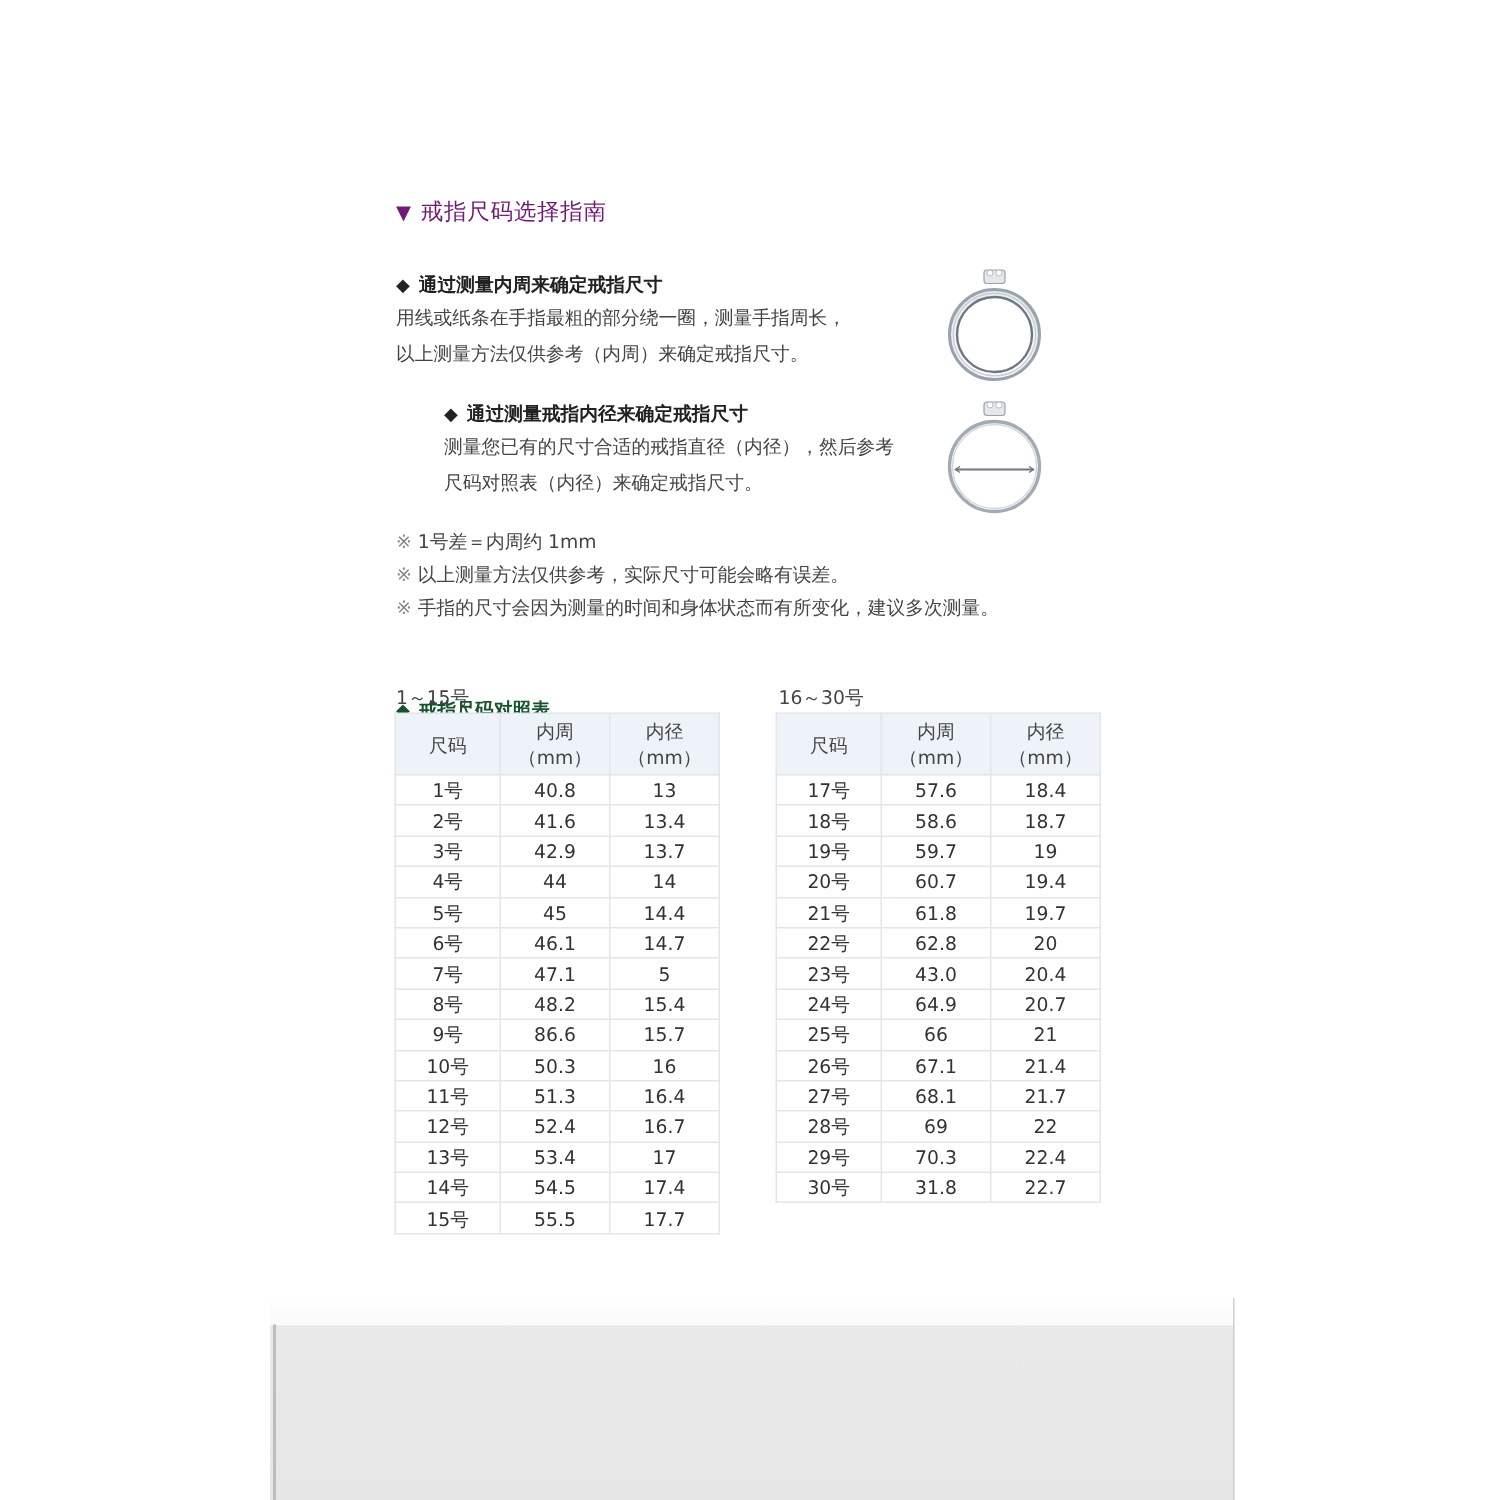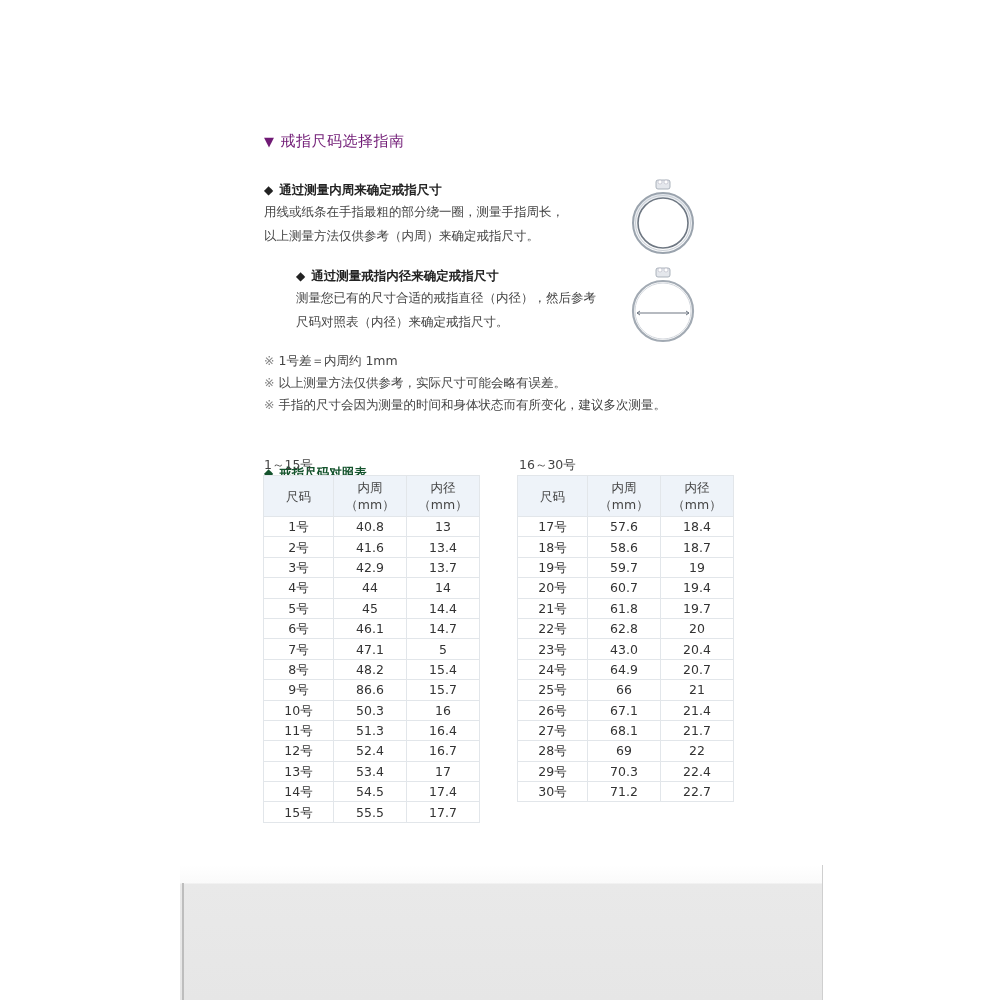--- a/index.html
+++ b/index.html
@@ -287,19 +287,19 @@
         <td>69</td>
         <td>22</td>
       </tr>
       <tr>
         <td>29号</td>
         <td>70.3</td>
         <td>22.4</td>
       </tr>
       <tr>
         <td>30号</td>
-        <td>71.2</td>
+        <td>31.8</td>
         <td>22.7</td>
       </tr>
     </tbody>
 </table>
 
 <div class="display"></div>
 
 </body></html>

